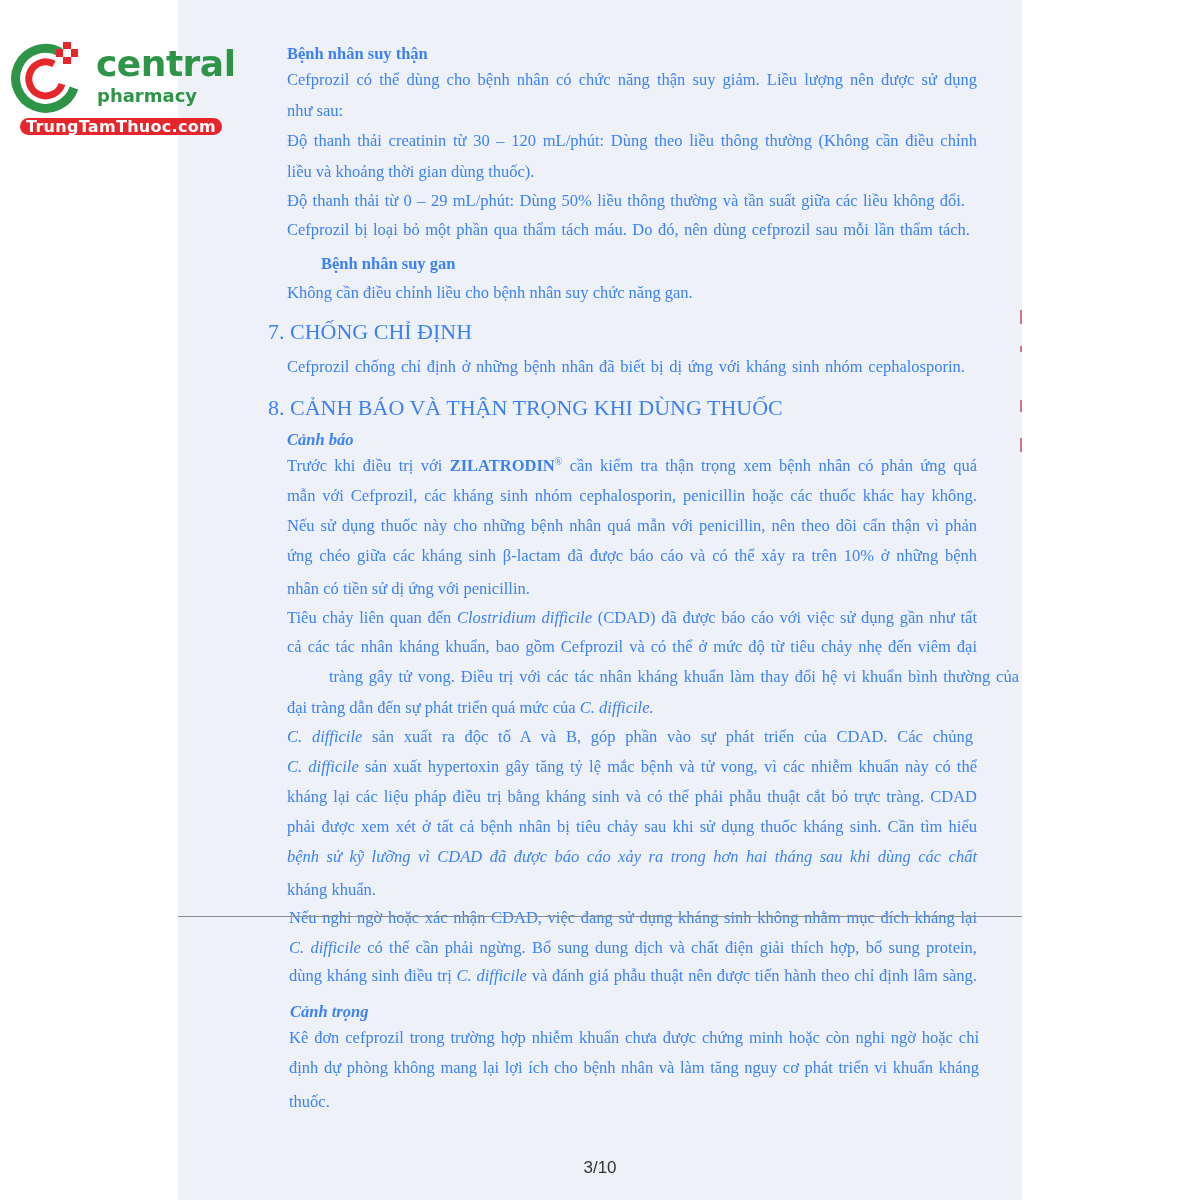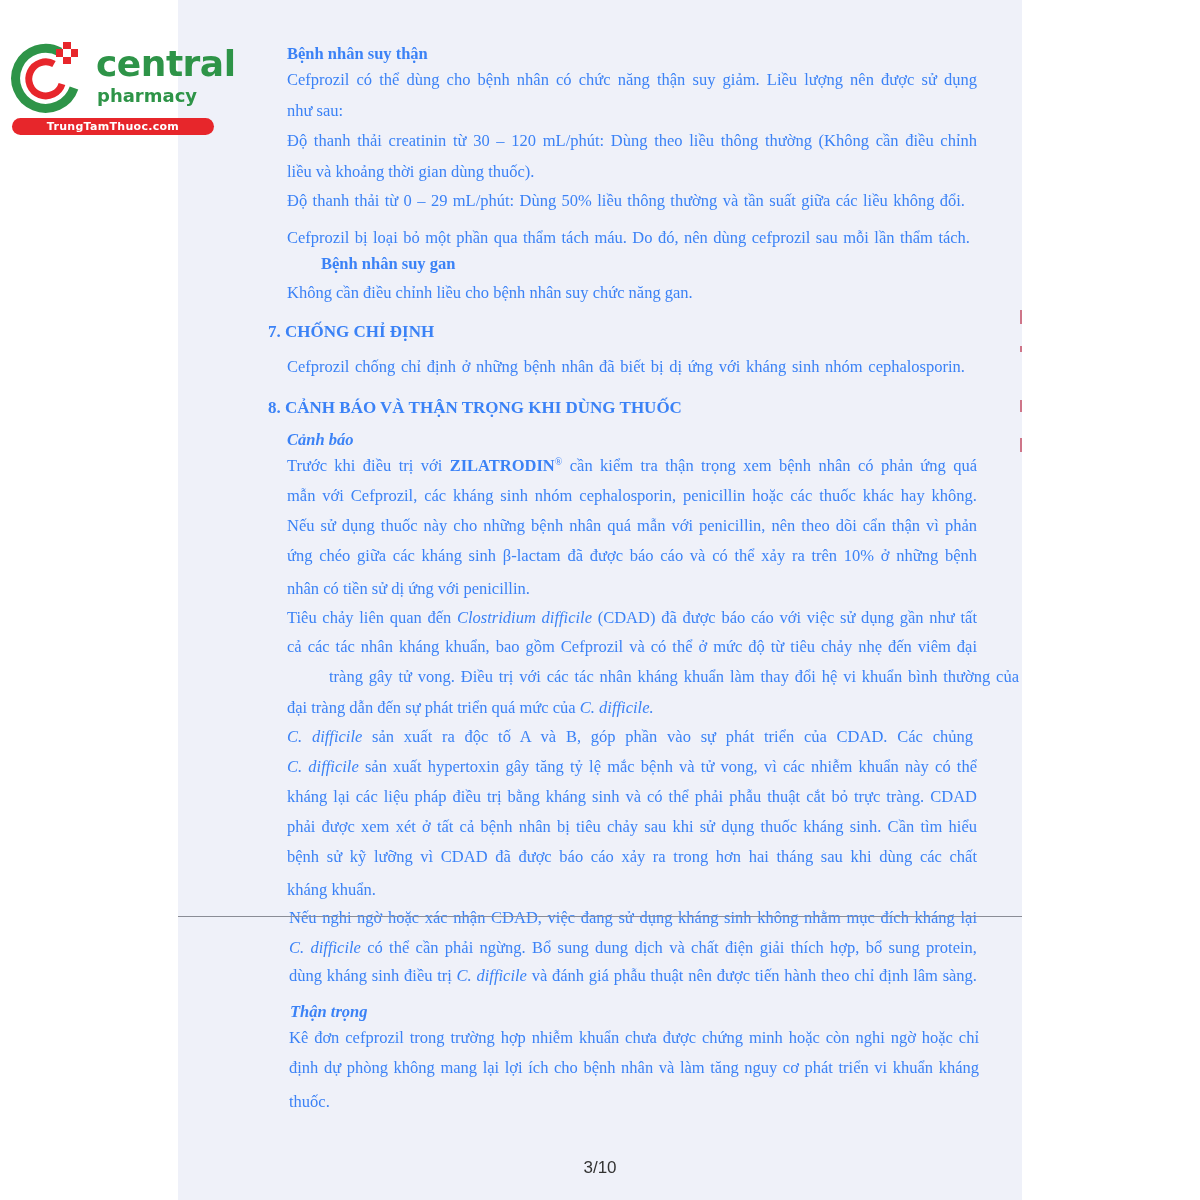--- a/index.html
+++ b/index.html
@@ -1,27 +1,27 @@
 <!DOCTYPE html>
 <html><head>
 <meta charset="utf-8">
 <style>
   html, body { margin:0; padding:0; }
   body { width:1200px; height:1200px; background:#ffffff; position:relative; overflow:hidden; }
   .paper { position:absolute; left:178px; top:0; width:844px; height:1200px; background:#eff1f9; }
   .logo { position:absolute; left:8px; top:38px; width:210px; height:100px; }
   .logo-word { position:absolute; left:88px; top:6px; font-family:"DejaVu Sans", sans-serif; font-weight:bold; color:#2e9448; font-size:36px; letter-spacing:-0.5px; line-height:40px; }
   .logo-sub { position:absolute; left:89px; top:50px; font-family:"DejaVu Sans", sans-serif; font-weight:bold; color:#2e9448; font-size:18px; line-height:16px; }
-  .logo-pill { position:absolute; left:4px; top:80px; width:202px; height:17px; background:#e7262b; border-radius:9px; color:#fff; font-family:"DejaVu Sans", sans-serif; font-weight:bold; font-size:11px; line-height:17px; text-align:center; letter-spacing:0.3px; }
+  .logo-pill { position:absolute; left:12px; top:80px; width:202px; height:17px; background:#e7262b; border-radius:9px; color:#fff; font-family:"DejaVu Sans", sans-serif; font-weight:bold; font-size:16px; line-height:17px; text-align:center; letter-spacing:0.3px; }
   .logo-mark { position:absolute; left:0; top:0; width:80px; height:76px; }
   .doc { position:absolute; left:0; top:0; width:1125px; height:1200px; font-family:"Liberation Serif", serif; color:#3b82f6; font-size:16.5px; }
   .ln { position:absolute; white-space:nowrap; line-height:20px; }
   .b { font-weight:bold; }
   .i { font-style:italic; }
-  .h { font-weight:bold; font-size:17px;text-align:right; }
+  .h { font-weight:normal; font-size:22px;text-align:right; }
   .just { display:block; text-align:justify; text-align-last:justify; }
   .hr { position:absolute; left:178px; top:916px; width:844px; height:1px; background:#8a8d96; }
   .pg { position:absolute; left:600px; top:1158px; transform:translateX(-50%); font-family:"Liberation Sans", sans-serif; font-size:17px; color:#333; }
   .marks { position:absolute; left:1018px; top:310px; width:6px; height:160px; }
   .marks span { position:absolute; left:2px; width:2px; background:#c0405a; opacity:0.7; }
   sup { font-size:10px; line-height:0; }
 </style>
 </head>
 <body>
 
@@ -46,21 +46,21 @@
       <span class="just">Cefprozil có thể dùng cho bệnh nhân có chức năng thận suy giảm. Liều lượng nên được sử dụng</span>
     </div>
   <div class="ln" style="left:287px;top:101px;">như sau:</div>
   <div class="ln" style="left:287px;top:131px;width:690px;">
       <span class="just">Độ thanh thải creatinin từ 30 – 120 mL/phút: Dùng theo liều thông thường (Không cần điều chỉnh</span>
     </div>
   <div class="ln" style="left:287px;top:162px;">liều và khoảng thời gian dùng thuốc).</div>
   <div class="ln" style="left:287px;top:191px;width:678px;">
       <span class="just">Độ thanh thải từ 0 – 29 mL/phút: Dùng 50% liều thông thường và tần suất giữa các liều không đổi.</span>
     </div>
-  <div class="ln" style="left:287px;top:220px;width:683px;margin-top:8px;">
+  <div class="ln" style="left:287px;top:220px;width:683px;">
       <span class="just">Cefprozil bị loại bỏ một phần qua thẩm tách máu. Do đó, nên dùng cefprozil sau mỗi lần thẩm tách.</span>
     </div>
 
   <div class="ln b" style="left:287px;top:254px;margin-left:34px;">Bệnh nhân suy gan</div>
   <div class="ln" style="left:287px;top:283px;">Không cần điều chỉnh liều cho bệnh nhân suy chức năng gan.</div>
 
   <div class="ln h" style="left:268px;top:322px;">7. CHỐNG CHỈ ĐỊNH</div>
   <div class="ln" style="left:287px;top:357px;width:678px;">
       <span class="just">Cefprozil chống chỉ định ở những bệnh nhân đã biết bị dị ứng với kháng sinh nhóm cephalosporin.</span>
     </div>
@@ -100,36 +100,36 @@
   </div>
   <div class="ln" style="left:287px;top:757px;width:690px;">
     <span class="just"><span class="i">C. difficile</span><span> sản xuất hypertoxin gây tăng tỷ lệ mắc bệnh và tử vong, vì các nhiễm khuẩn này có thể</span></span>
   </div>
   <div class="ln" style="left:287px;top:787px;width:690px;">
       <span class="just">kháng lại các liệu pháp điều trị bằng kháng sinh và có thể phải phẫu thuật cắt bỏ trực tràng. CDAD</span>
     </div>
   <div class="ln" style="left:287px;top:817px;width:690px;">
       <span class="just">phải được xem xét ở tất cả bệnh nhân bị tiêu chảy sau khi sử dụng thuốc kháng sinh. Cần tìm hiểu</span>
     </div>
-  <div class="ln" style="left:287px;top:847px;width:690px;">
+  <div class="ln" style="left:287px;top:847px;width:690px;font-style:italic;">
       <span class="just">bệnh sử kỹ lưỡng vì CDAD đã được báo cáo xảy ra trong hơn hai tháng sau khi dùng các chất</span>
     </div>
   <div class="ln" style="left:287px;top:880px;">kháng khuẩn.</div>
 
   <div class="ln" style="left:289px;top:908px;width:688px;">
       <span class="just">Nếu nghi ngờ hoặc xác nhận CDAD, việc đang sử dụng kháng sinh không nhằm mục đích kháng lại</span>
     </div>
   <div class="ln" style="left:289px;top:938px;width:688px;">
     <span class="just"><span class="i">C. difficile</span><span> có thể cần phải ngừng. Bổ sung dung dịch và chất điện giải thích hợp, bổ sung protein,</span></span>
   </div>
   <div class="ln" style="left:289px;top:966px;width:688px;">
     <span class="just"><span>dùng kháng sinh điều trị </span><span class="i">C. difficile</span><span> và đánh giá phẫu thuật nên được tiến hành theo chỉ định lâm sàng.</span></span>
   </div>
 
-  <div class="ln b i" style="left:290px;top:1002px;">Thận trọng</div>
+  <div class="ln b i" style="left:290px;top:1002px;">Cảnh trọng</div>
   <div class="ln" style="left:289px;top:1028px;width:690px;">
       <span class="just">Kê đơn cefprozil trong trường hợp nhiễm khuẩn chưa được chứng minh hoặc còn nghi ngờ hoặc chỉ</span>
     </div>
   <div class="ln" style="left:289px;top:1058px;width:690px;">
       <span class="just">định dự phòng không mang lại lợi ích cho bệnh nhân và làm tăng nguy cơ phát triển vi khuẩn kháng</span>
     </div>
   <div class="ln" style="left:289px;top:1092px;">thuốc.</div>
 </div>
 
 <div class="hr"></div>

